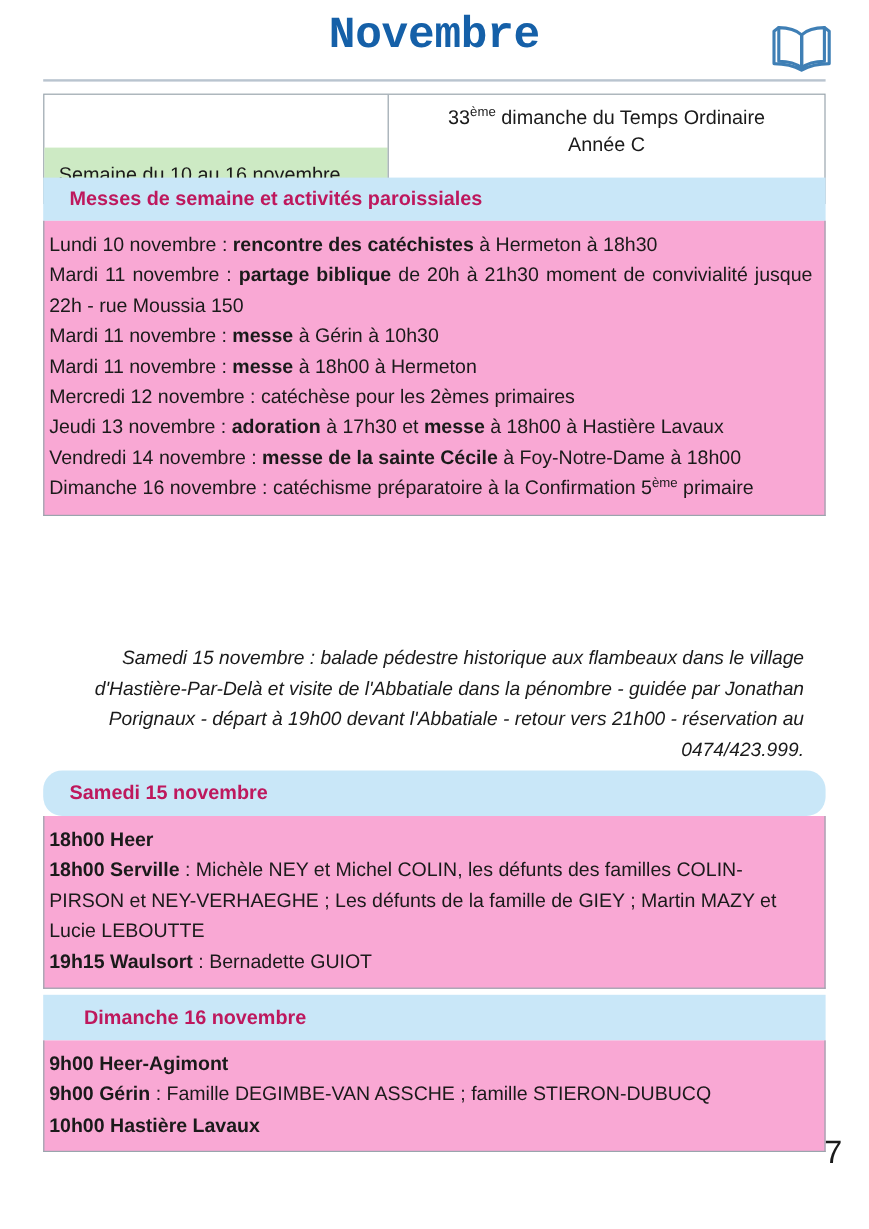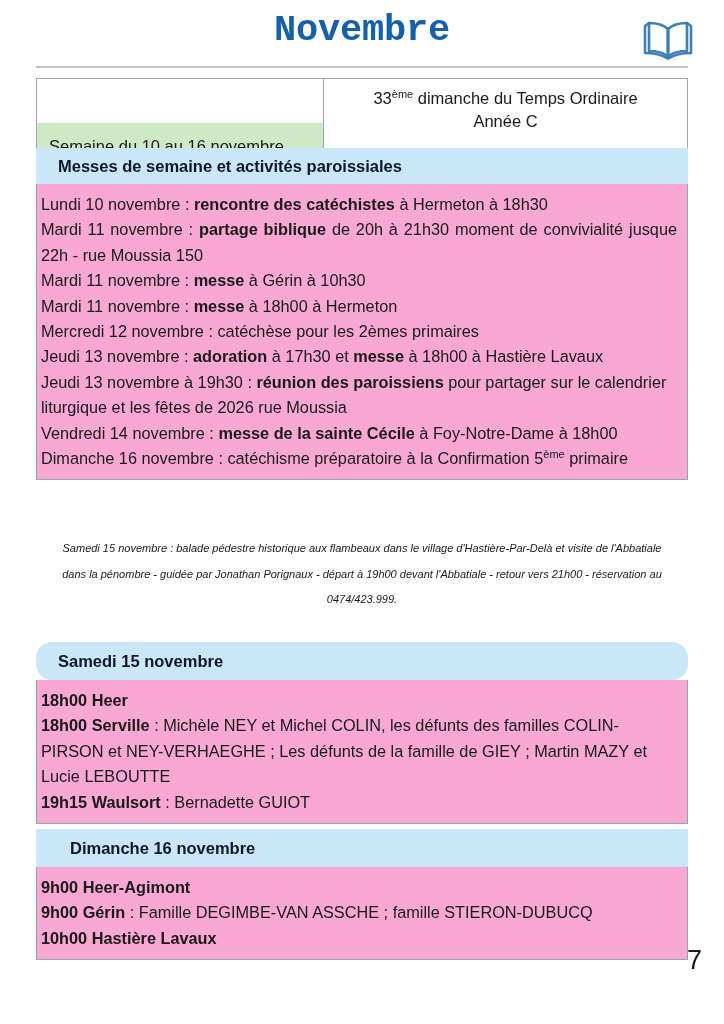--- a/index.html
+++ b/index.html
@@ -96,21 +96,21 @@
   }
 
   
   .section { position: absolute; left: 36px; width: 652px; box-sizing: border-box; }
 
   .sec-head {
     background: #c9e7f8;
     box-sizing: border-box;
     font-size: 16.5px;
     font-weight: bold;
-    color: #0f172a;
+    color: #be185d;
     display: flex;
     align-items: center;
   }
   .sec-head.h-messes { height: 36px; padding-left: 22px; }
   .sec-head.h-samedi { height: 38px; padding-left: 22px; }
   .sec-head.h-dimanche { height: 38px; padding-left: 34px; }
 
   .sec-body {
     border: 1px solid #9aa5ad;
     border-top: none;
@@ -122,23 +122,23 @@
   }
   .sec-body p { margin: 0; }
   .sec-body p.just { text-align: justify; }
   .sec-body b { font-weight: bold; }
 
   
   .notice {
     position: absolute;
     left: 54px;
     width: 616px;
-    text-align: center;
+    text-align: right;
     font-style: italic;
-    font-size: 11px;
+    font-size: 16px;
     line-height: 25.5px;
     color: #1a1a1a;
   }
 
   
   .page-num {
     position: absolute;
     right: 22px;
     font-size: 27px;
     color: #1a1a1a;
@@ -176,21 +176,20 @@
 
   <div class="section" id="sec-weekday" style="top:148px;">
     <div class="sec-head h-messes" style="background: rgb(201, 231, 248);">Messes de semaine et activités paroissiales</div>
     <div class="sec-body" id="body-weekday">
         <p><span>Lundi 10 novembre : </span><b>rencontre des catéchistes</b><span> à Hermeton à 18h30</span></p>
         <p class="just"><span>Mardi 11 novembre : </span><b>partage biblique</b><span> de 20h à 21h30 moment de convivialité jusque 22h - rue Moussia 150</span></p>
         <p><span>Mardi 11 novembre : </span><b>messe</b><span> à Gérin à 10h30</span></p>
         <p><span>Mardi 11 novembre : </span><b>messe</b><span> à 18h00 à Hermeton</span></p>
         <p><span>Mercredi 12 novembre : catéchèse pour les 2èmes primaires</span></p>
         <p><span>Jeudi 13 novembre : </span><b>adoration</b><span> à 17h30 et </span><b>messe</b><span> à 18h00 à Hastière Lavaux</span></p>
-        <p><span>Jeudi 13 novembre à 19h30 : </span><b>réunion des paroissiens</b><span> pour partager sur le calendrier liturgique et les fêtes de 2026 rue Moussia</span></p>
         <p><span>Vendredi 14 novembre : </span><b>messe de la sainte Cécile</b><span> à Foy-Notre-Dame à 18h00</span></p>
         <p><span>Dimanche 16 novembre : catéchisme préparatoire à la Confirmation 5</span><sup>ème</sup><span> primaire</span></p>
       </div>
   </div>
 
   <div class="notice" id="notice" style="top:536px;">Samedi 15 novembre : balade pédestre historique aux flambeaux dans le village d'Hastière-Par-Delà et visite de l'Abbatiale dans la pénombre - guidée par Jonathan Porignaux - départ à 19h00 devant l'Abbatiale - retour vers 21h00 - réservation au 0474/423.999.</div>
 
   <div class="section" id="sec-samedi" style="top:642px;">
     <div class="sec-head h-samedi" style="background: rgb(201, 231, 248); border-radius: 16px;">Samedi 15 novembre</div>
     <div class="sec-body" id="body-samedi">

